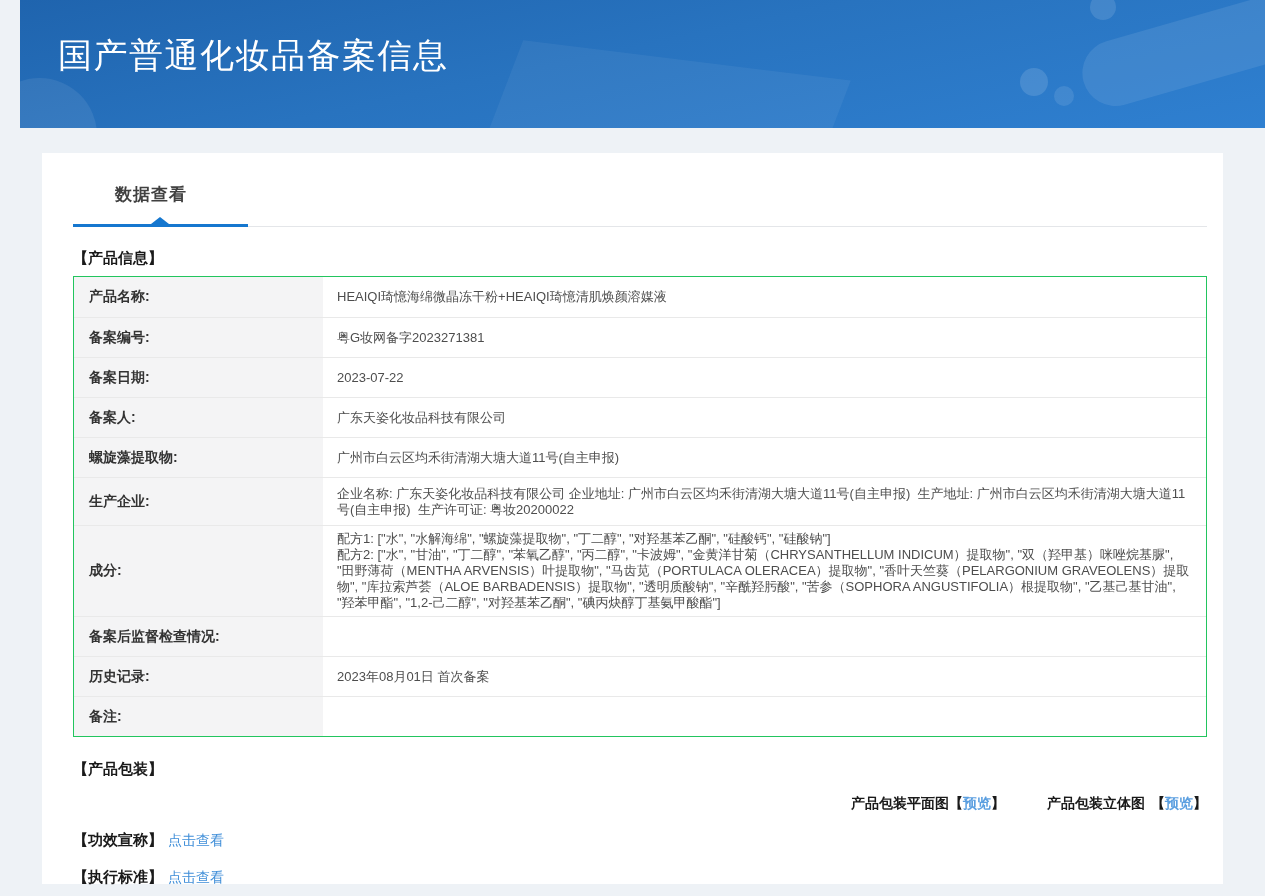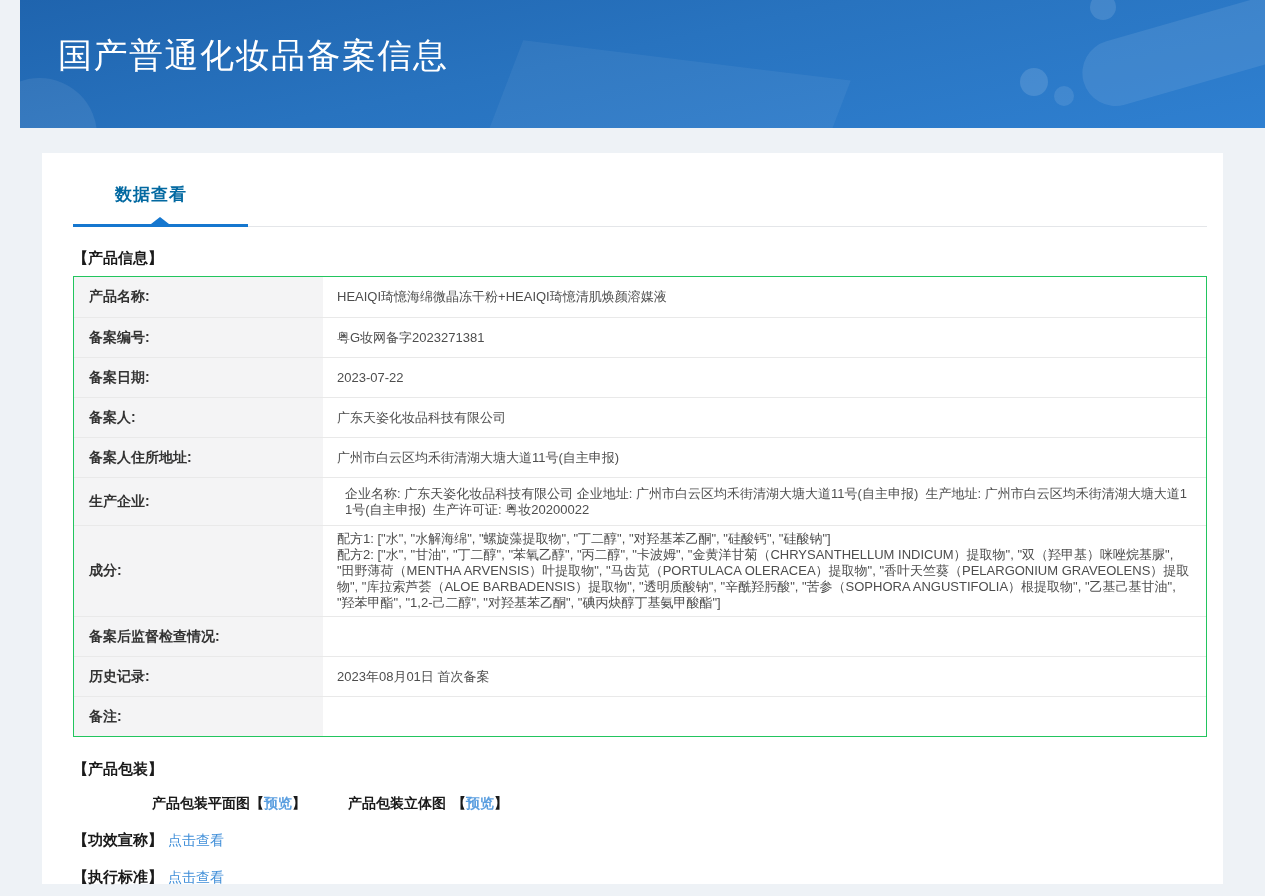--- a/index.html
+++ b/index.html
@@ -31,57 +31,57 @@
 
   
   .card {
     position:absolute; left:42px; top:153px; width:1181px; height:731px;
     background:#ffffff; padding:30px 16px 28px 31px;
   }
 
   
   .tabbar { margin-left:42px; }
   .tab {
-    display:inline-block; color:#0369a1; font-size:17px; font-weight:bold;
+    display:inline-block; color:#404040; font-size:17px; font-weight:bold;
     letter-spacing:1px; cursor:pointer;
   }
   .tabline { position:relative; margin-top:18px; border-bottom:1px solid #e4e6e9; height:3px; }
   .tabline-active {
     position:absolute; left:0; top:0; width:175px; height:3px; background:#1577cf;
   }
   .tab-tri {
     position:absolute; left:78px; top:-7px; width:0; height:0;
     border-left:9px solid transparent; border-right:9px solid transparent;
     border-bottom:7px solid #1577cf;
   }
 
   
   .sec-title { font-size:15px; font-weight:bold; color:#1a1a1a; }
   .sec-product { margin-top:22px; }
 
   
   .info-table { margin-top:8px; border:1px solid #22c55e; background:#fff; }
   .t-row { display:flex; min-height:40px; border-top:1px solid #e9e9e9; }
   .t-row:first-child { border-top:none; }
-  .t-row--tall { min-height:48px;gap:8px; }
+  .t-row--tall { min-height:48px; }
   .t-row--xtall { min-height:85px; }
   .t-label {
     width:249px; flex:0 0 249px; background:#f4f4f5;
     display:flex; align-items:center; padding-left:15px;
     font-size:14px; font-weight:bold; color:#333;
   }
   .t-value {
     flex:1; display:flex; align-items:center; padding:5px 14px;
     font-size:13px; color:#4d4d4d;
   }
   .t-value span { white-space:pre-wrap; line-height:16px; word-break:break-all; }
 
   
   .pack-title { margin-top:23px; }
-  .pack-row { margin-top:16px; padding-left:79px; font-size:14px; color:#1a1a1a; font-weight:bold; }
+  .pack-row { margin-top:16px; padding-left:79px; font-size:14px; color:#1a1a1a; font-weight:bold;text-align:right; }
   .pack-item { display:inline-block; }
   .pack-item + .pack-item { margin-left:42px; }
   .pack-item .po { margin-left:0; }
   .pack-item:nth-child(2) .po { margin-left:6px; }
   a.link { color:#4796dc; text-decoration:none; cursor:pointer; font-weight:normal; }
   .pack-item a.link { font-weight:bold; color:#5b9fe0; }
   .line-row { margin-top:18px; font-size:15px; }
   .line-row .sec-title { display:inline-block; }
   .line-row a.link { margin-left:5px; font-size:14px; color:#3f8ed8; }
 </style>
@@ -130,21 +130,21 @@
           <span>2023-07-22</span>
         </div>
     </div>
     <div class="t-row">
       <div class="t-label">备案人:</div>
       <div class="t-value">
           <span>广东天姿化妆品科技有限公司</span>
         </div>
     </div>
     <div class="t-row">
-      <div class="t-label">备案人住所地址:</div>
+      <div class="t-label">螺旋藻提取物:</div>
       <div class="t-value">
           <span>广州市白云区均禾街清湖大塘大道11号(自主申报)</span>
         </div>
     </div>
     <div class="t-row t-row--tall">
       <div class="t-label">生产企业:</div>
       <div class="t-value">
           <span>企业名称: 广东天姿化妆品科技有限公司 企业地址: 广州市白云区均禾街清湖大塘大道11号(自主申报)  生产地址: 广州市白云区均禾街清湖大塘大道11号(自主申报)  生产许可证: 粤妆20200022</span>
         </div>
     </div>

